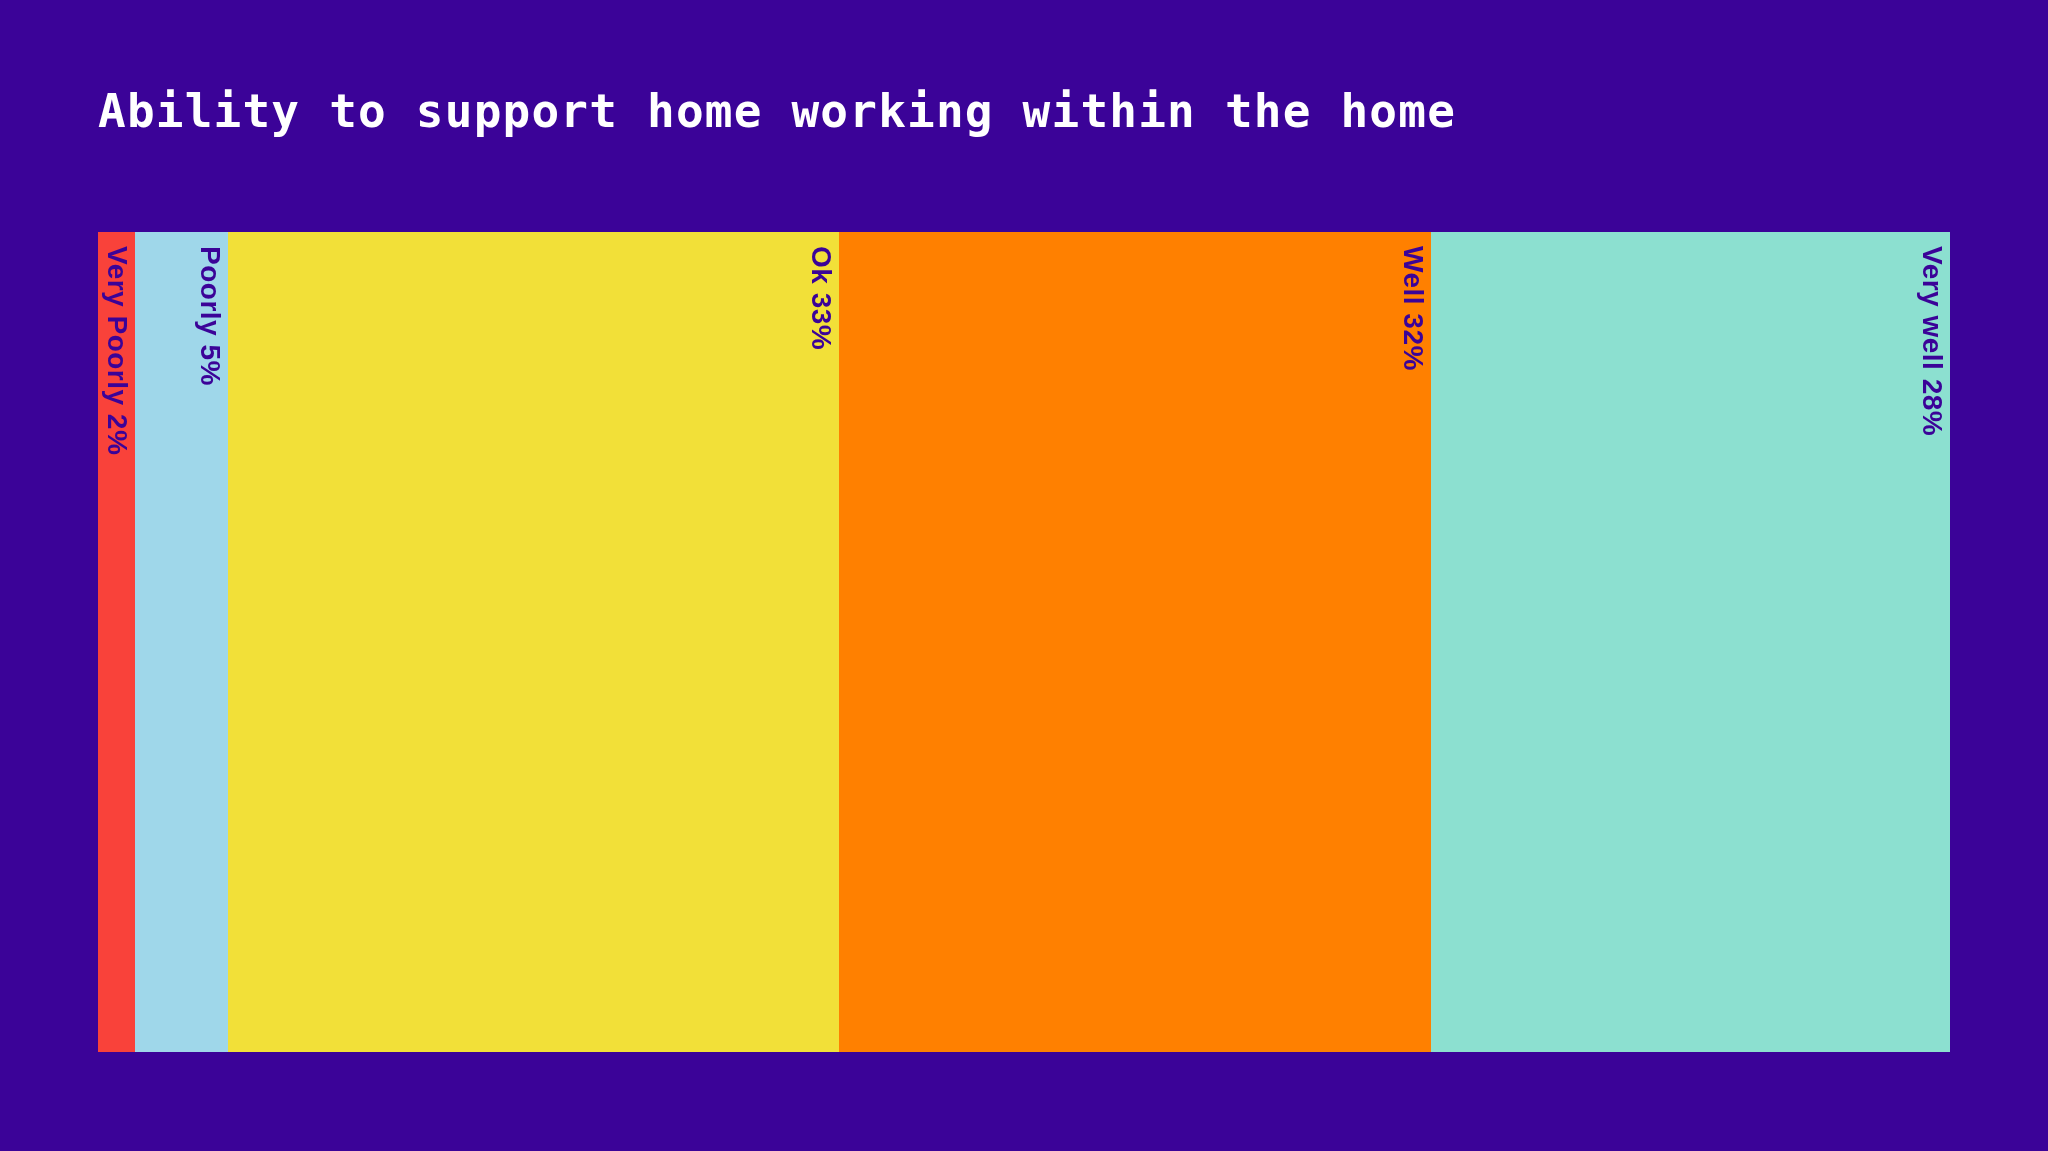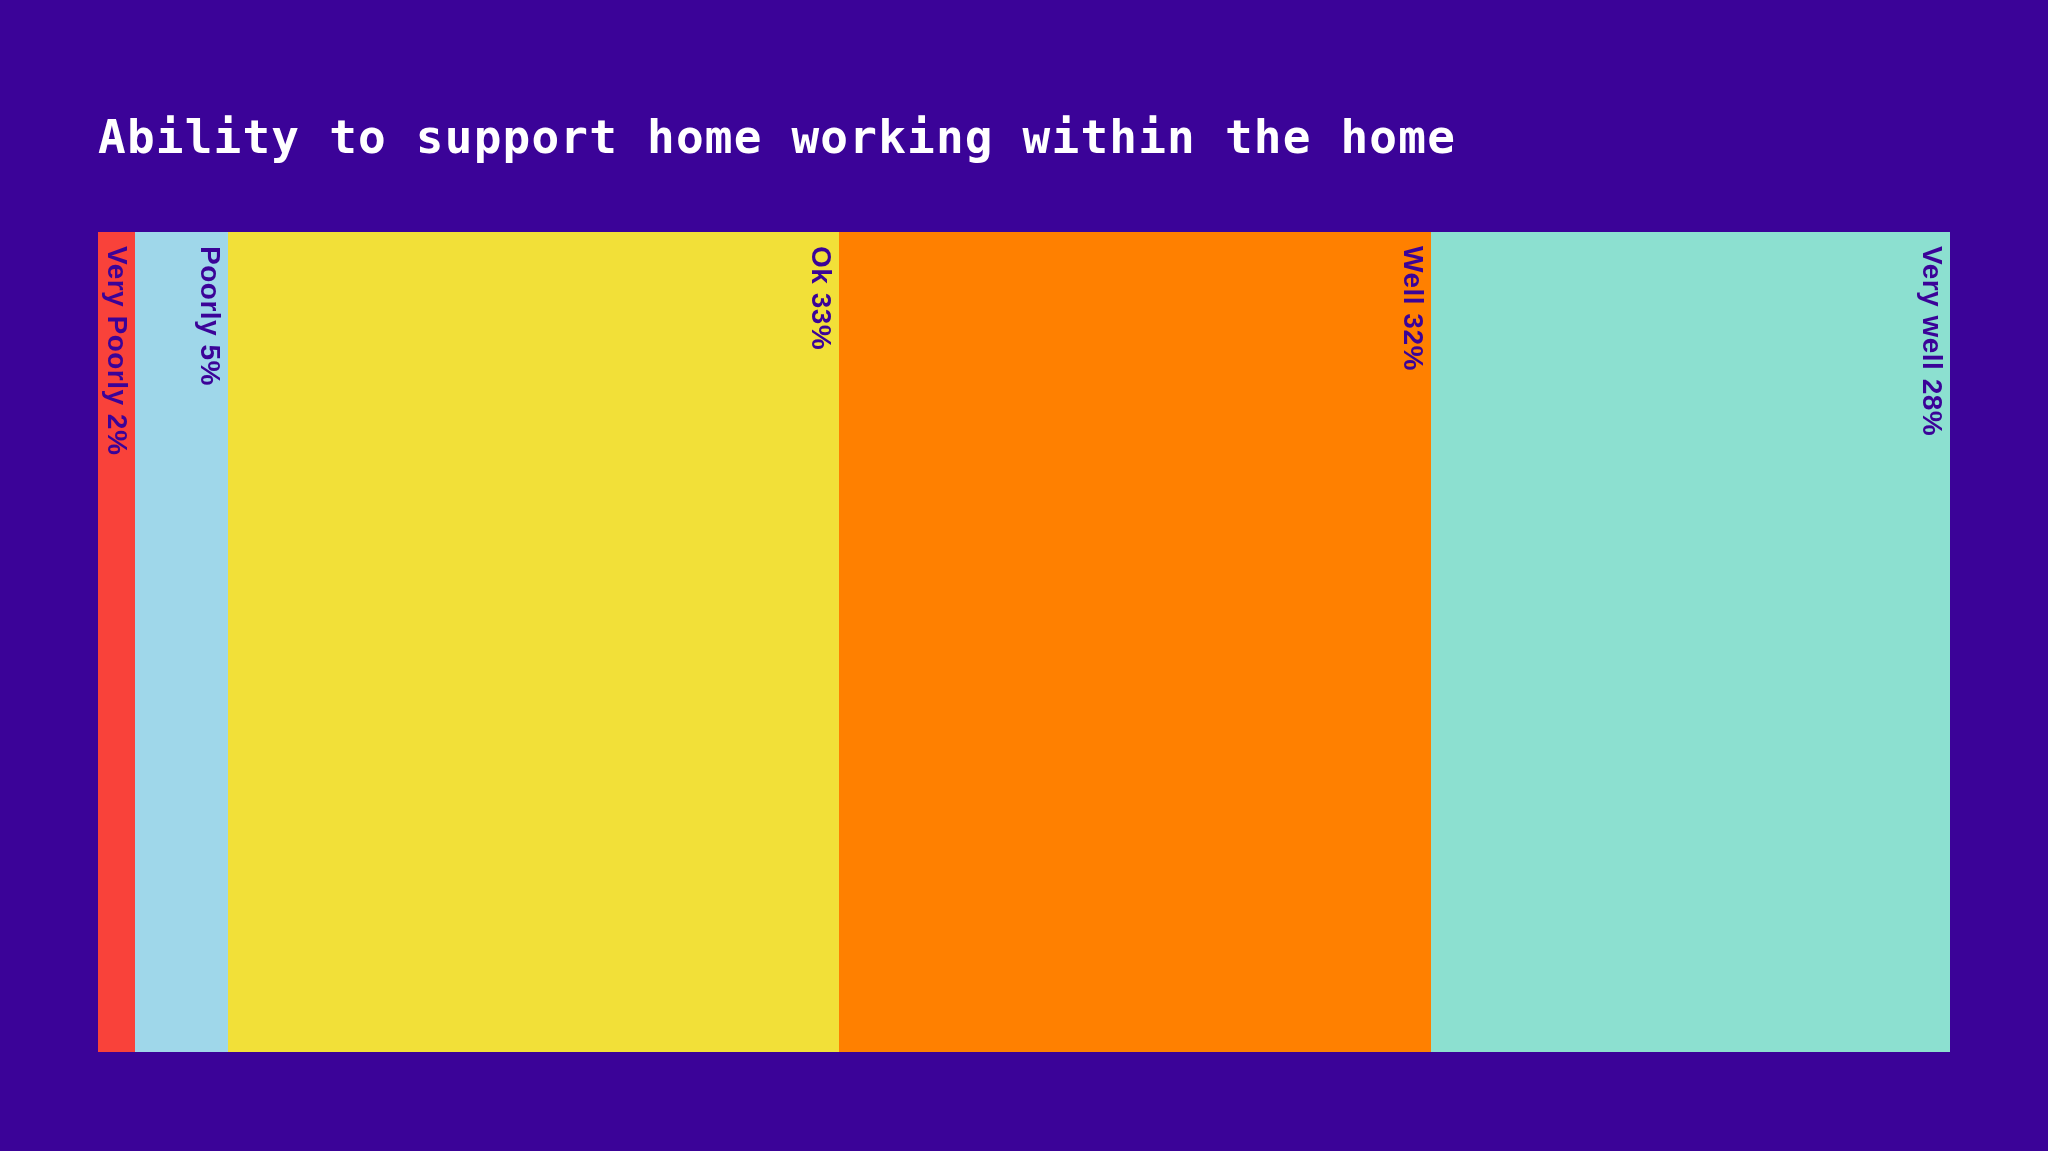--- a/index.html
+++ b/index.html
@@ -69,21 +69,21 @@
     white-space: nowrap;
     line-height: 1;
     transform: none;
   }
 </style>
 </head>
 <body style="background: rgb(59, 3, 152);">
 
 <div id="chart-root">
 
-  <div class="chart-title" style="color: rgb(255, 255, 255); margin-top: 26px;">Ability to support home working within the home</div>
+  <div class="chart-title" style="color: rgb(255, 255, 255);">Ability to support home working within the home</div>
 
   <div class="bar-wrap">
 
     <div class="bar-segment" style="background: rgb(249, 66, 58); width: 2%;">
       <span class="seg-label" style="color: rgb(59, 3, 152);">Very Poorly 2%</span>
     </div>
 
     <div class="bar-segment" style="background: rgb(159, 215, 234); width: 5%;">
       <span class="seg-label" style="color: rgb(59, 3, 152);">Poorly 5%</span>
     </div>

